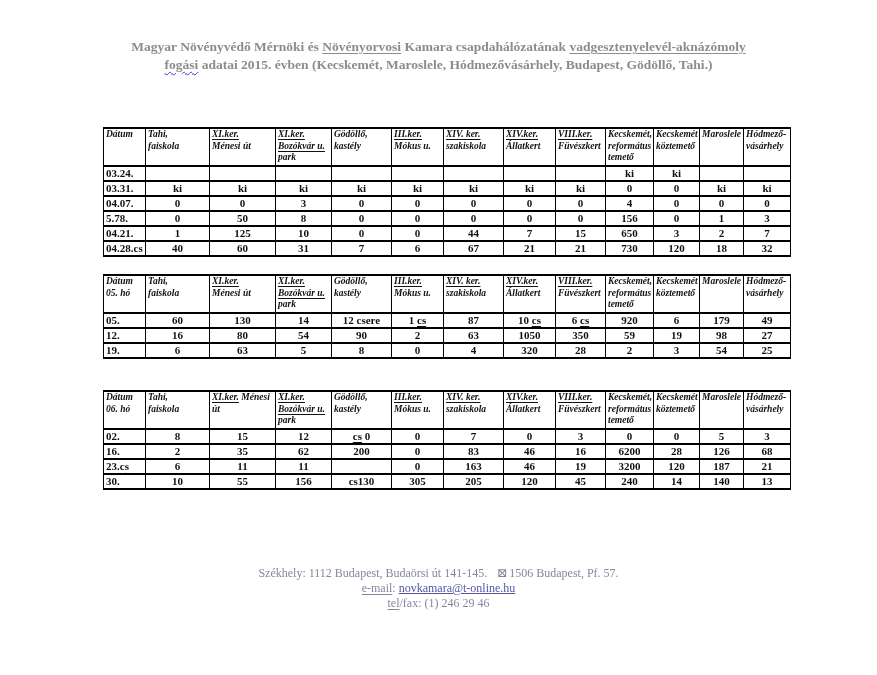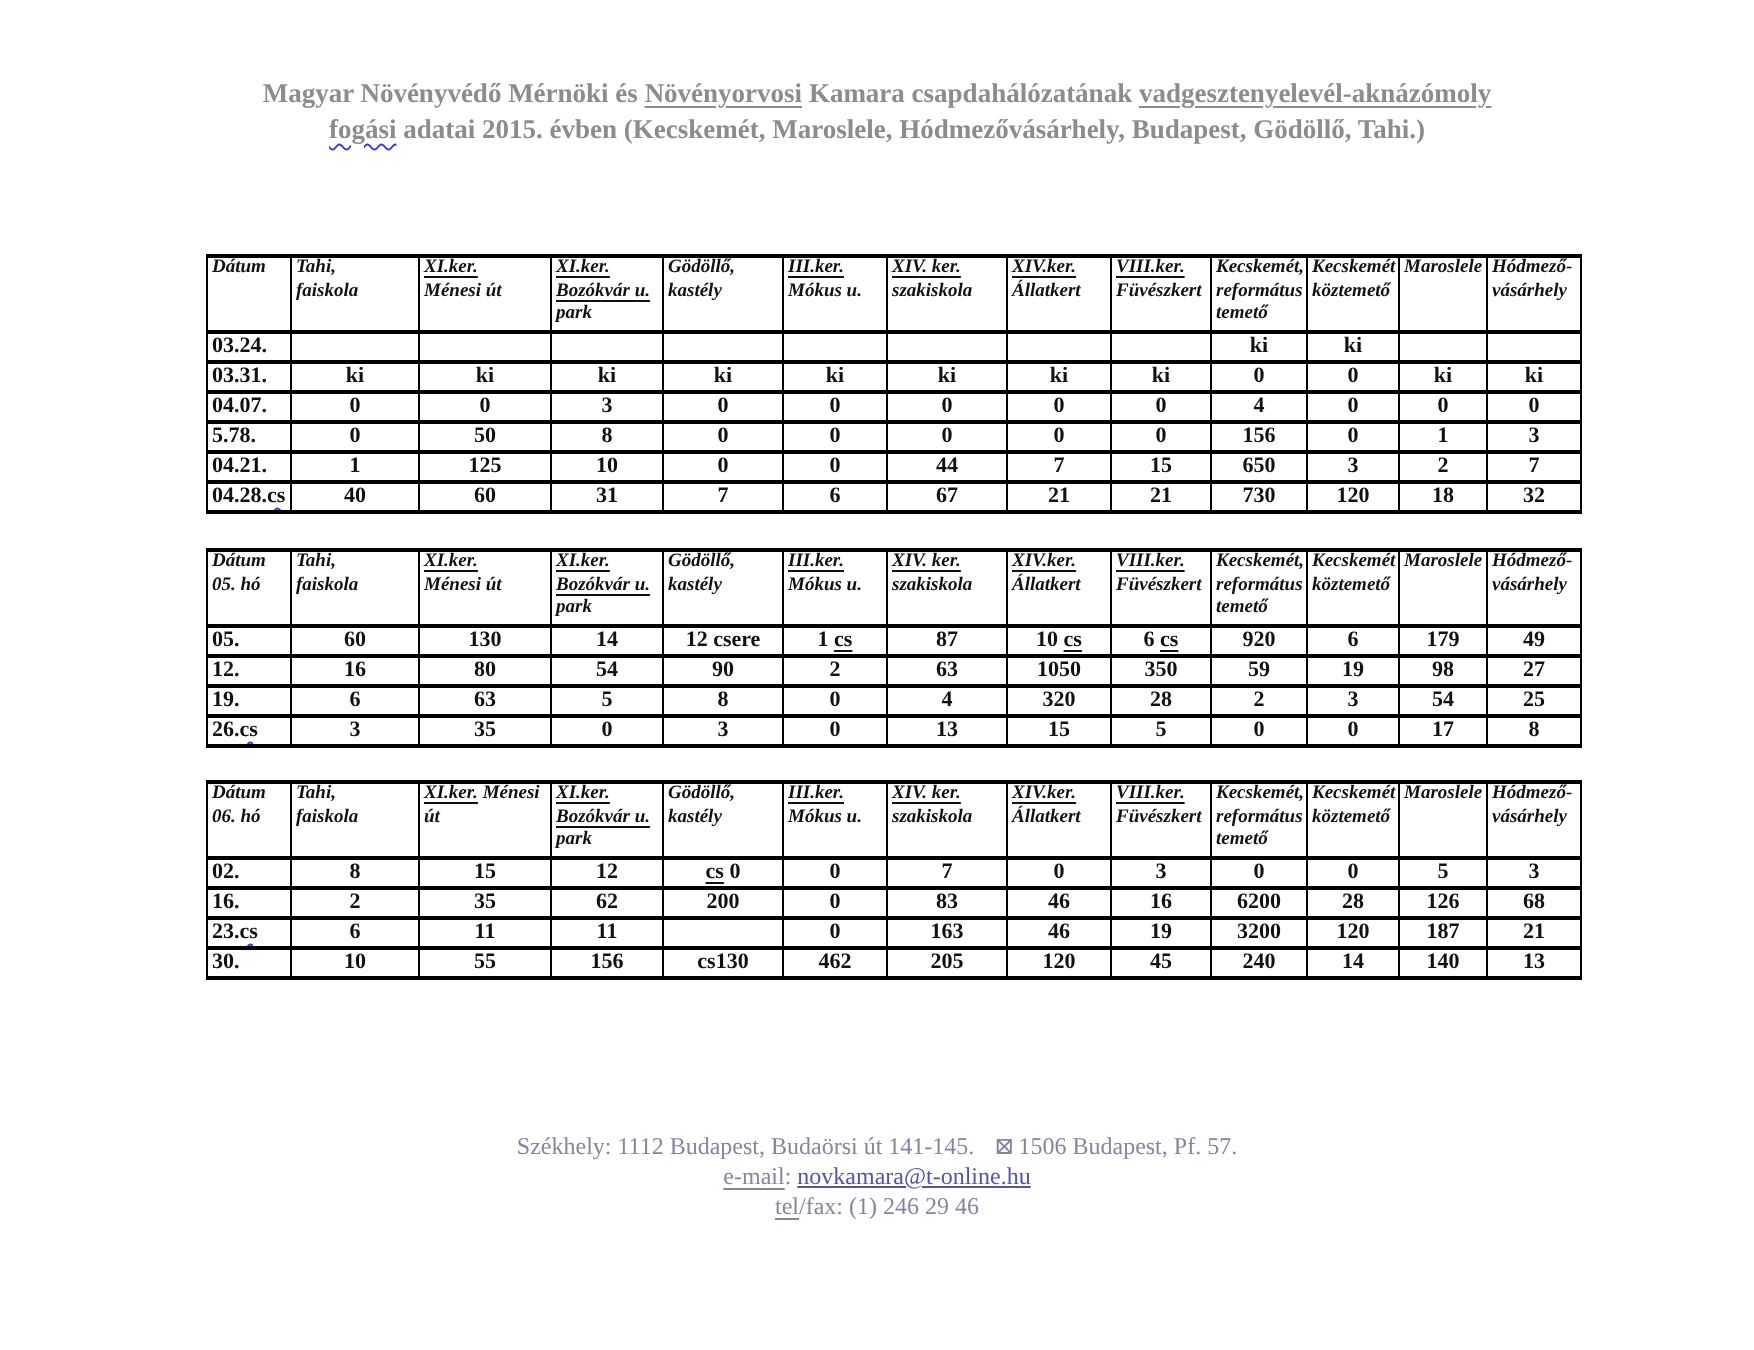--- a/index.html
+++ b/index.html
@@ -392,35 +392,20 @@
           <td>8</td>
           <td>0</td>
           <td>4</td>
           <td>320</td>
           <td>28</td>
           <td>2</td>
           <td>3</td>
           <td>54</td>
           <td>25</td>
         </tr>
-        <tr>
-          <td class="date-cell"><span>26.</span><span class="sq-blue">cs</span></td>
-          <td>3</td>
-          <td>35</td>
-          <td>0</td>
-          <td>3</td>
-          <td>0</td>
-          <td>13</td>
-          <td>15</td>
-          <td>5</td>
-          <td>0</td>
-          <td>0</td>
-          <td>17</td>
-          <td>8</td>
-        </tr>
       </tbody>
     </table>
   <table class="catch-table t3">
       <colgroup>
         <col style="width: 42px;">
         <col style="width: 64px;">
         <col style="width: 66px;">
         <col style="width: 56px;">
         <col style="width: 60px;">
         <col style="width: 52px;">
@@ -534,21 +519,21 @@
           <td>120</td>
           <td>187</td>
           <td>21</td>
         </tr>
         <tr>
           <td class="date-cell">30.</td>
           <td>10</td>
           <td>55</td>
           <td>156</td>
           <td>cs130</td>
-          <td>462</td>
+          <td>305</td>
           <td>205</td>
           <td>120</td>
           <td>45</td>
           <td>240</td>
           <td>14</td>
           <td>140</td>
           <td>13</td>
         </tr>
       </tbody>
     </table>

